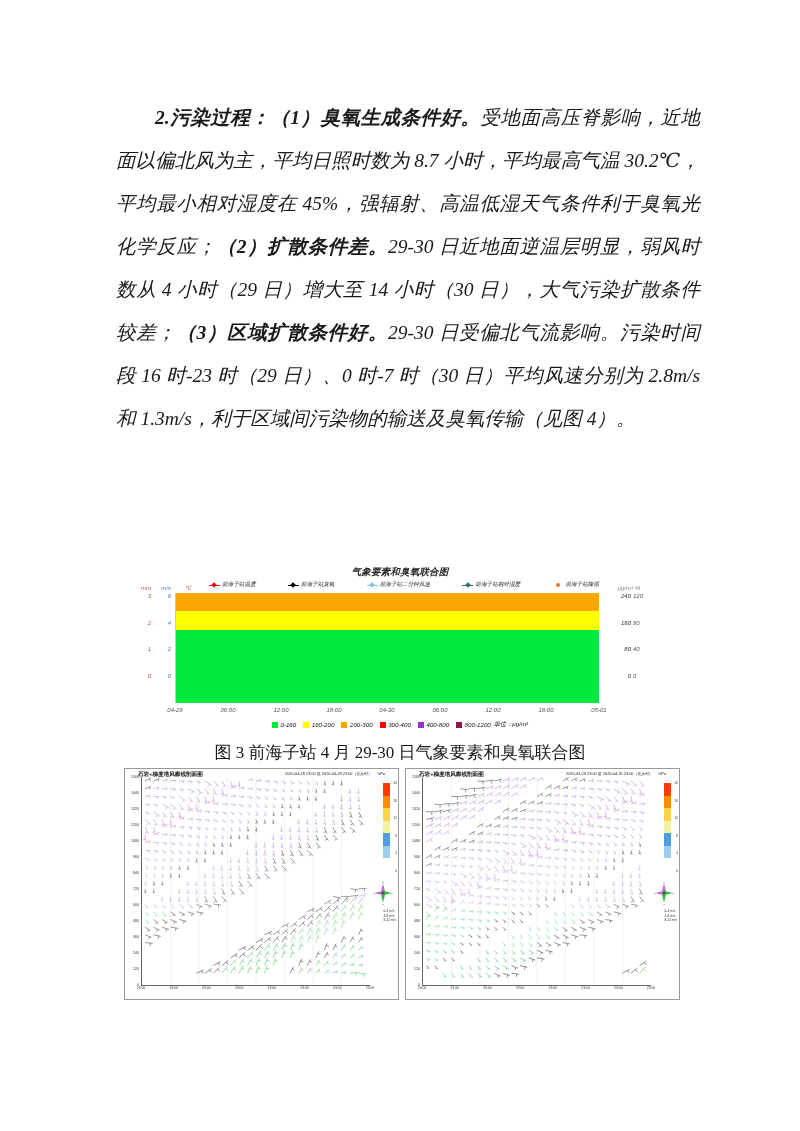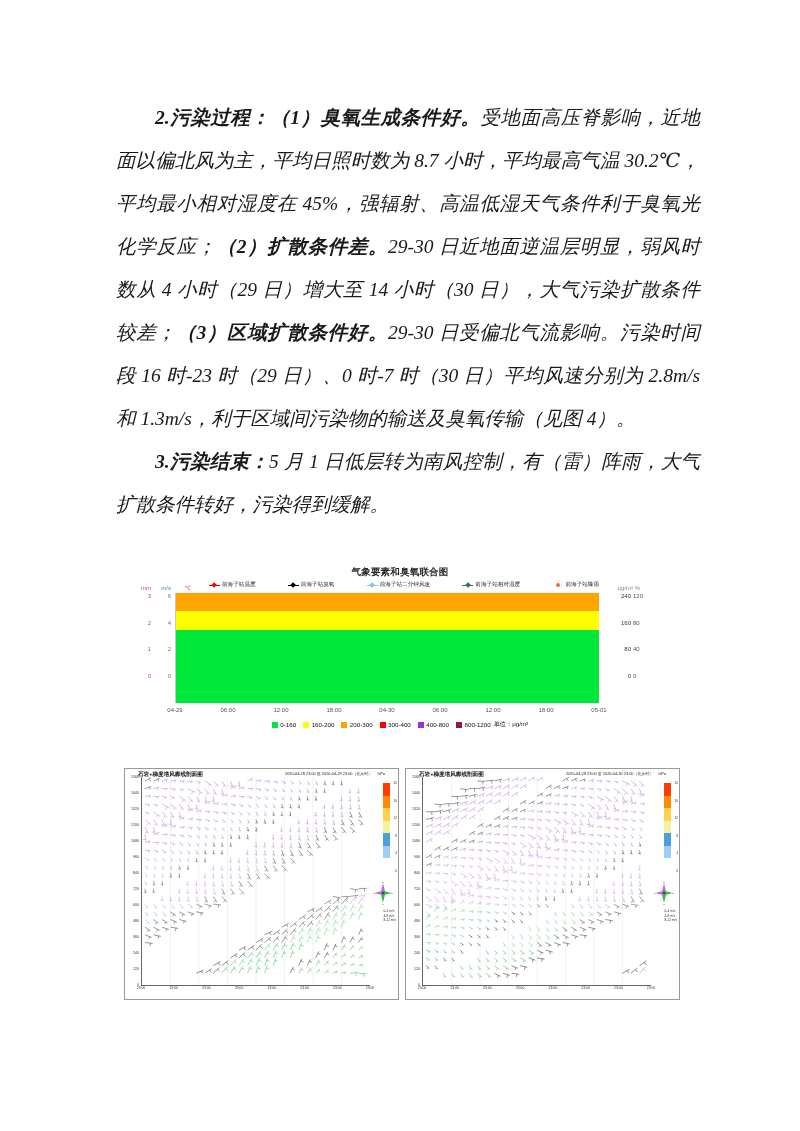--- a/index.html
+++ b/index.html
@@ -35,20 +35,21 @@
   }
   .b { font-weight: bold; }
 
   
   .fig3-wrap {
     position: absolute;
     left: 131px;
     top: 565px;
     width: 538px;
     height: 175px;
+    font-style: italic;
   }
   .fig3 {
     position: relative;
     width: 100%;
     height: 100%;
     background: #ffffff;
   }
   .fig3-title {
     position: absolute;
     left: 0; right: 0;
@@ -281,21 +282,20 @@
     text-align: left;
   }
 </style>
 </head>
 <body>
 
 <div class="page">
 
   <div class="prose">
     <p class="para" id="para0"><span class="b">2.污染过程：（1）臭氧生成条件好。</span><span>受地面高压脊影响，近地面以偏北风为主，平均日照时数为 8.7 小时，平均最高气温 30.2℃，平均最小相对湿度在 45%，强辐射、高温低湿天气条件利于臭氧光化学反应；</span><span class="b">（2）扩散条件差。</span><span>29-30 日近地面逆温层明显，弱风时数从 4 小时（29 日）增大至 14 小时（30 日），大气污染扩散条件较差；</span><span class="b">（3）区域扩散条件好。</span><span>29-30 日受偏北气流影响。污染时间段 16 时-23 时（29 日）、0 时-7 时（30 日）平均风速分别为 2.8m/s 和 1.3m/s，利于区域间污染物的输送及臭氧传输（见图 4）。</span></p>
-    <p class="para" id="para1"><span class="b">3.污染结束：</span><span>5 月 1 日低层转为南风控制，有（雷）阵雨，大气扩散条件转好，污染得到缓解。</span></p>
   </div>
 
   <div class="fig3-wrap">
     <div class="fig3">
 
       <div class="fig3-title">气象要素和臭氧联合图</div>
 
       <div class="fig3-legend" id="fig3-legend">
           <div class="lg-item">
             <span class="lg-mark" style="color: rgb(255, 0, 0);"></span>
@@ -698,20 +698,21 @@
           </div>
           <div class="ck-item">
             <span class="ck-sw" style="background: rgb(139, 26, 74);"></span>
             <span>800-1200</span>
           </div>
           <span style="margin-left: -4px;">单位：μg/m³</span>
         </div>
     </div>
   </div>
 
+  <div class="caption" style="top:741px;">图 3   前海子站 4 月 29-30 日气象要素和臭氧联合图</div>
 
   <div class="fig4-wrap">
 
     <div class="wp">
       <div class="wp-title">石岩+梯度塔风廓线剖面图</div>
       <div class="wp-date">2020-04-28 23:00 至 2020-04-29 23:00（北京时）</div>
       <div class="wp-unit">hPa</div>
       <div class="wp-yaxis" id="wp0-y">
           <div style="top: 0%;">1560</div>
           <div style="top: 7.69231%;">1440</div>

